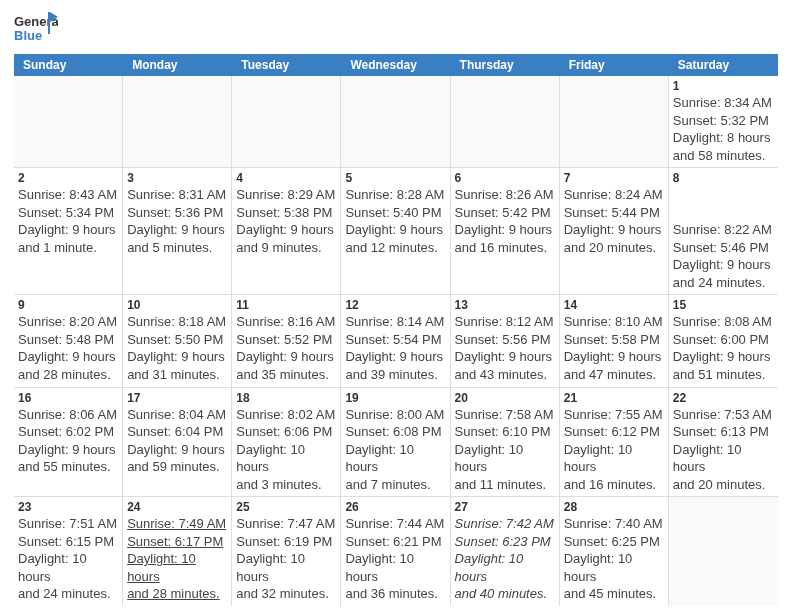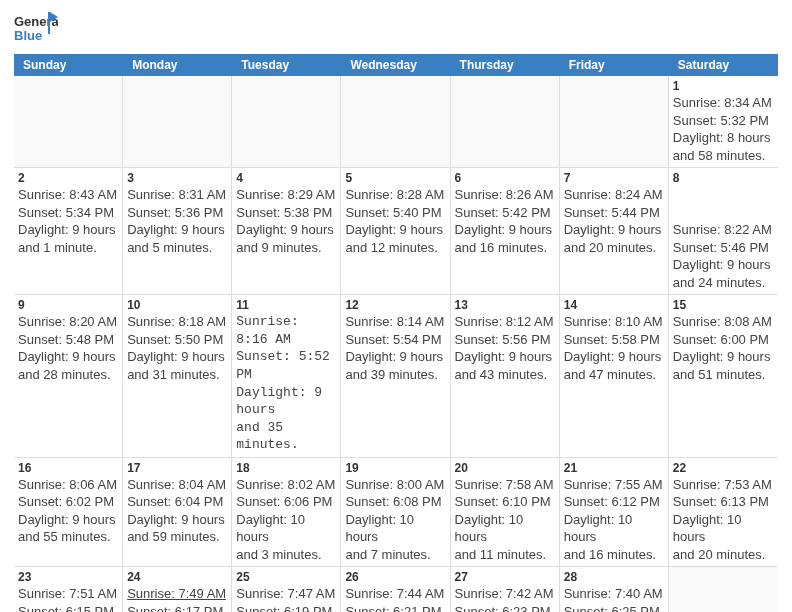--- a/index.html
+++ b/index.html
@@ -202,21 +202,21 @@
           </div>
           <div class="cal-cell">
             <span class="day-num">10</span>
             <div class="day-info" style="white-space: pre-line;">Sunrise: 8:18 AM
 Sunset: 5:50 PM
 Daylight: 9 hours
 and 31 minutes.</div>
           </div>
           <div class="cal-cell">
             <span class="day-num">11</span>
-            <div class="day-info" style="white-space: pre-line; font-family: Liberation Mono, monospace;">Sunrise: 8:16 AM
+            <div class="day-info" style="white-space: pre-line;">Sunrise: 8:16 AM
 Sunset: 5:52 PM
 Daylight: 9 hours
 and 35 minutes.</div>
           </div>
           <div class="cal-cell">
             <span class="day-num">12</span>
             <div class="day-info" style="white-space: pre-line;">Sunrise: 8:14 AM
 Sunset: 5:54 PM
 Daylight: 9 hours
 and 39 minutes.</div>
@@ -318,21 +318,21 @@
           </div>
           <div class="cal-cell">
             <span class="day-num">26</span>
             <div class="day-info" style="white-space: pre-line;">Sunrise: 7:44 AM
 Sunset: 6:21 PM
 Daylight: 10 hours
 and 36 minutes.</div>
           </div>
           <div class="cal-cell">
             <span class="day-num">27</span>
-            <div class="day-info" style="white-space: pre-line;">Sunrise: 7:42 AM
+            <div class="day-info" style="white-space: pre-line; font-style: italic;">Sunrise: 7:42 AM
 Sunset: 6:23 PM
 Daylight: 10 hours
 and 40 minutes.</div>
           </div>
           <div class="cal-cell">
             <span class="day-num">28</span>
             <div class="day-info" style="white-space: pre-line;">Sunrise: 7:40 AM
 Sunset: 6:25 PM
 Daylight: 10 hours
 and 45 minutes.</div>

